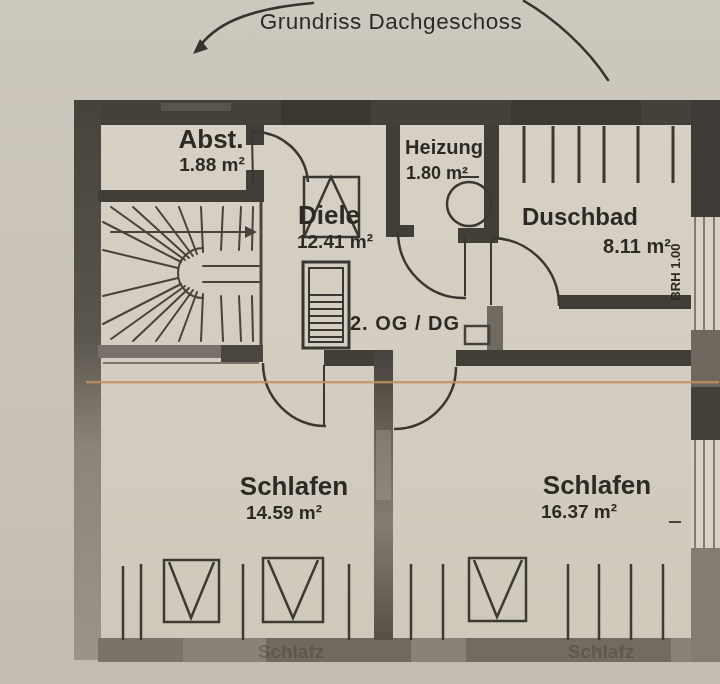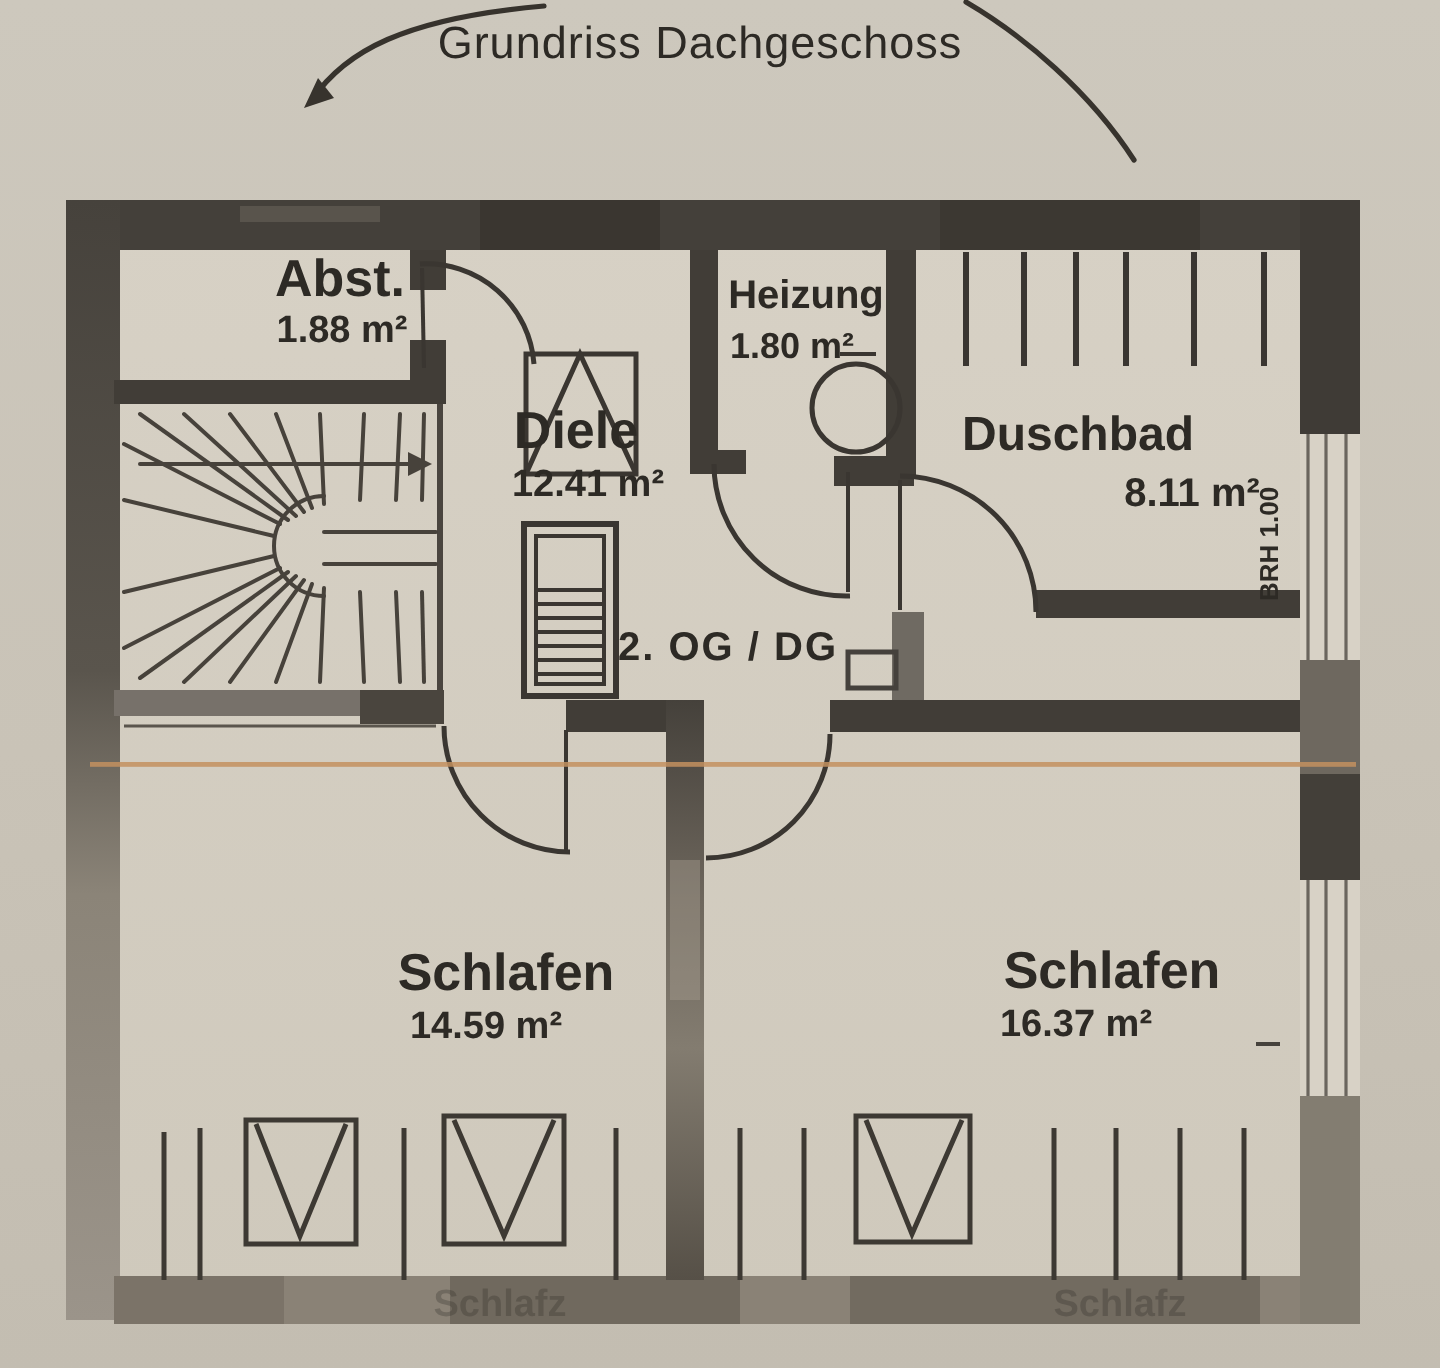--- a/index.html
+++ b/index.html
@@ -2,21 +2,21 @@
 <html><head>
 <meta charset="utf-8">
 <style>
   html,body{margin:0;padding:0;}
   body{
     width:720px;height:684px;
     background:linear-gradient(180deg,#cdc8bd 0%,#c9c3b7 55%,#c3bdb1 100%);
     font-family:"Liberation Sans",sans-serif;
     overflow:hidden;
   }
-  .page{position:relative;width:629px;height:684px;}
+  .page{position:relative;width:629px;height:684px;padding-left:41px;}
   svg{display:block;}
   svg text{fill:#2d2a25;font-family:"Liberation Sans",sans-serif;}
   .room-name{font-weight:bold;}
   .room-area{font-weight:bold;}
   .title-text{font-weight:400;letter-spacing:.5px;}
   .level-text{font-weight:bold;letter-spacing:1px;}
   .brh-text{font-weight:bold;}
   .bleed{font-weight:bold;opacity:.28;}
 </style>
 </head>

